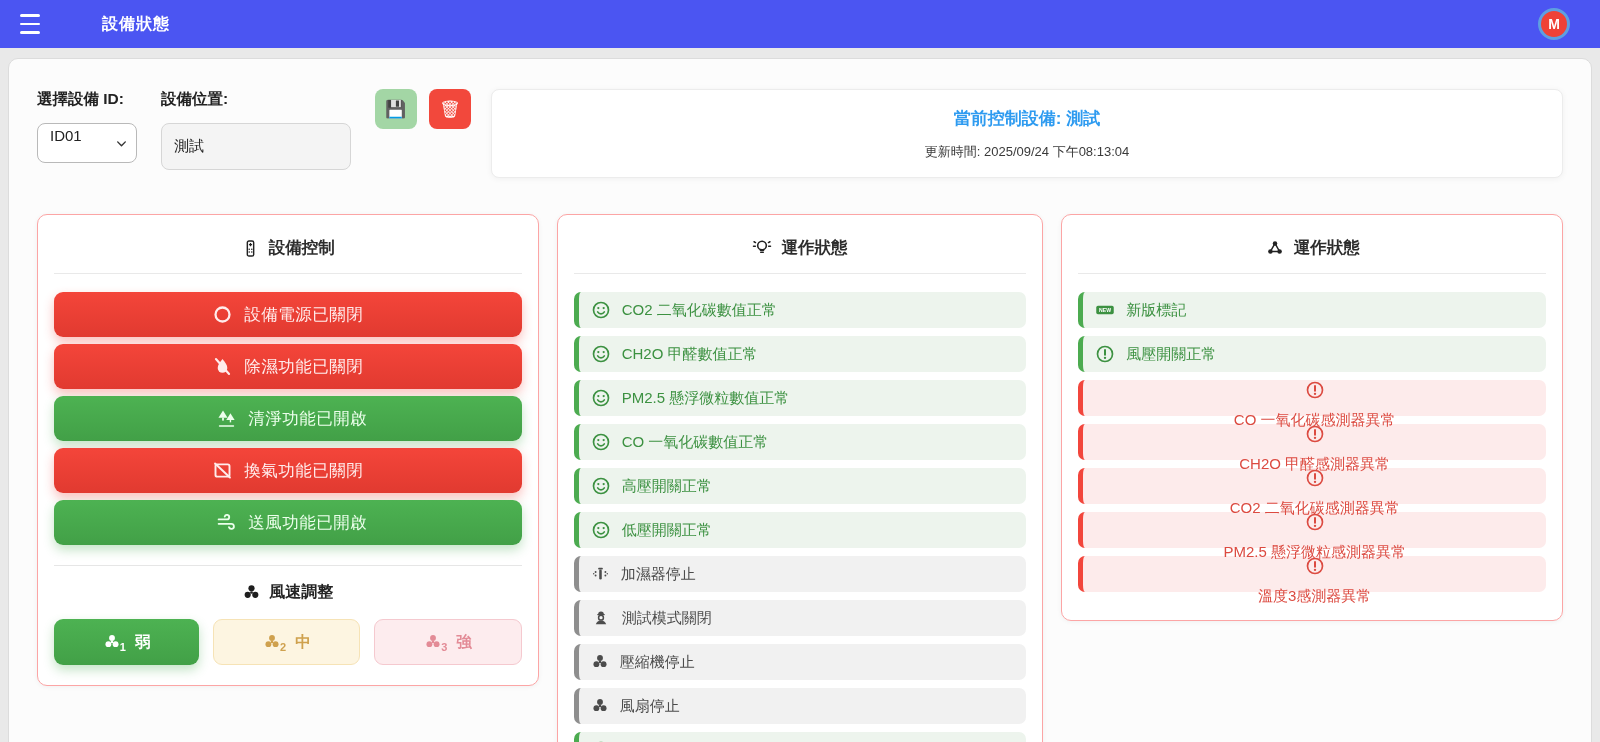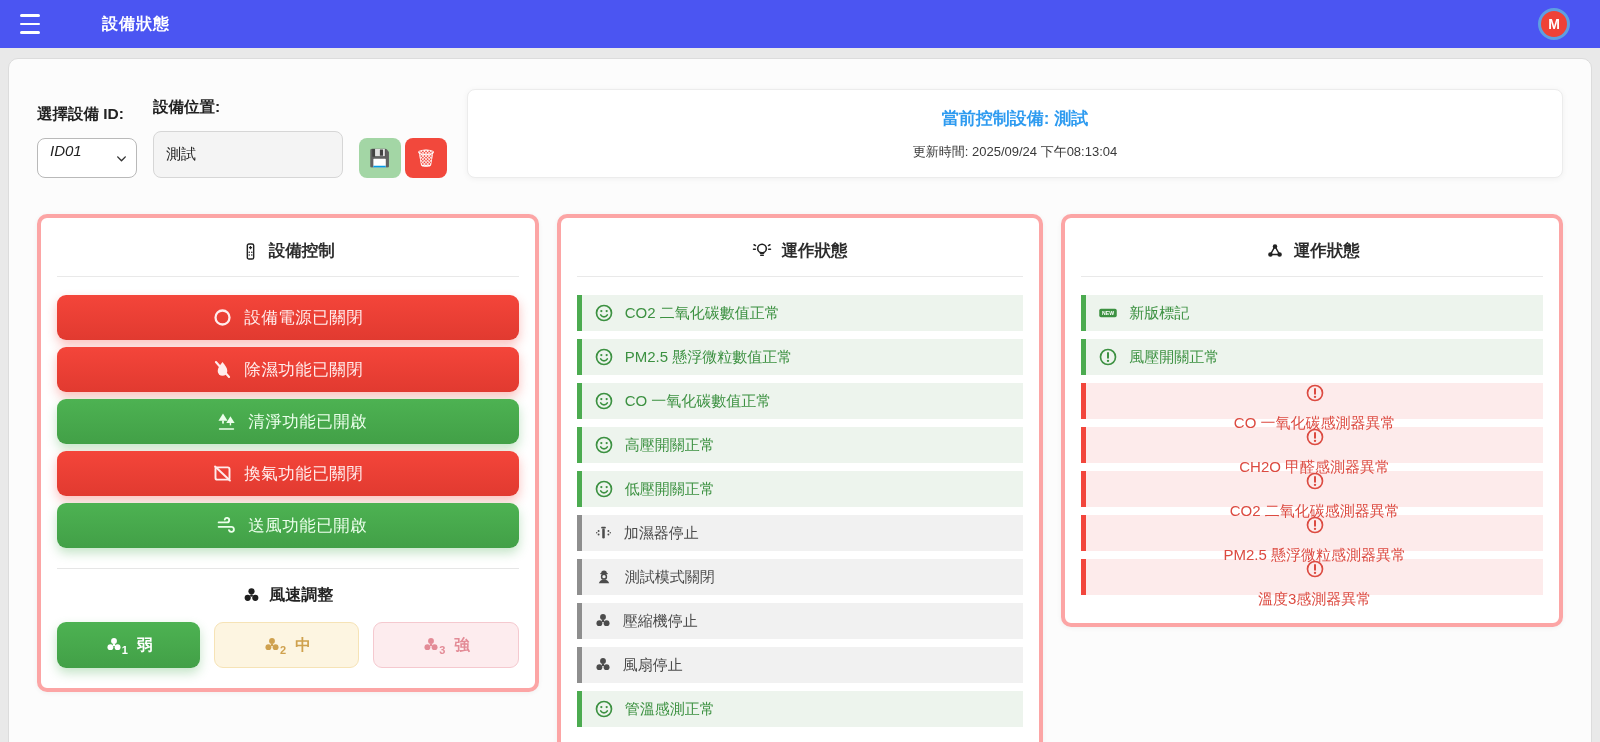--- a/index.html
+++ b/index.html
@@ -22,27 +22,27 @@
     display:flex; align-items:center; justify-content:center; font-size:14px; font-weight:bold;
     border:3px solid #5e9fe0; margin-right:14px; cursor:pointer;
   }
   
   .main {
     margin:10px 8px 0; background:#fcfcfc; border:1px solid #dcdcdc;
     border-radius:10px; padding:30px 28px; min-height:860px;
   }
   
   .top-row { display:flex; gap:20px; align-items:stretch; margin-bottom:36px; }
-  .form-area { display:flex; align-items:flex-end; gap:16px; }
+  .form-area { display:flex; align-items:flex-start; gap:24px; }
   .field label { display:block; font-size:15.5px; font-weight:bold; color:#222; margin-bottom:13px; }
   .select-wrap { position:relative; }
   .select-wrap select {
     width:100px; height:40px; border:1px solid #b9b9b9; border-radius:8px;
     background:#fff; font-size:15px; padding:0 26px 16px 12px; appearance:none;
-    font-family:inherit; color:#222; cursor:pointer;font-style:italic;
+    font-family:inherit; color:#222; cursor:pointer;
   }
   .select-chevron { position:absolute; right:9px; top:13px; pointer-events:none; color:#333; }
   .field input {
     width:190px; height:47px; border:1px solid #d6d6d6; border-radius:8px;
     background:#f4f4f4; font-size:15px; padding:0 12px; color:#222; font-family:inherit;
   }
   .icon-btn {
     width:42px; height:40px; border:none; border-radius:8px; font-size:17px;
     display:flex; align-items:center; justify-content:center; cursor:pointer;
   }
@@ -50,21 +50,21 @@
   .icon-btn.delete { background:#f2483c; color:#fff; margin-left:-12px; }
   .current-card {
     flex:1; background:#fff; border:1px solid #ececec; border-radius:8px;
     box-shadow:0 1px 6px rgba(0,0,0,.05); text-align:center; padding:17px 10px 16px;
   }
   .current-title { color:#2e9bf0; font-size:17px; font-weight:bold; }
   .current-updated { color:#3a3a3a; font-size:13px; margin-top:13px; }
   
   .columns { display:grid; grid-template-columns:1fr .97fr 1fr; gap:18px; align-items:start; }
   .panel {
-    background:#fff; border:4px solid #fca5a5; border-radius:10px;
+    background:#fff; border:1px solid #fca5a5; border-radius:10px;
     padding:14px 16px 20px; box-shadow:0 1px 5px rgba(0,0,0,.05);
   }
   .panel-title {
     display:flex; align-items:center; justify-content:center; gap:9px;
     font-size:16.5px; font-weight:bold; color:#2d2d2d;
     padding:8px 0 14px; border-bottom:1px solid #e9e9e9; margin-bottom:18px;
   }
   .panel-title .ico { display:flex; color:#222; }
   .ico svg { display:block; }
   
@@ -86,21 +86,21 @@
     font-size:15.5px; font-weight:bold; font-family:inherit; cursor:pointer; background:#fff;
   }
   .fan-option .ico { display:flex; }
   .fan-num { font-size:11px; font-weight:bold; margin-top:10px; margin-left:-4px; margin-right:6px; }
   .fan-option.low.active { background:linear-gradient(180deg,#4db252,#42a047); color:#fff; box-shadow:0 5px 11px rgba(70,170,80,.32); border:none; }
   .fan-option.mid  { background:#fdf5e1; border-color:#f6e3b6; color:#cfa14e; }
   .fan-option.high { background:#fdecee; border-color:#f5c9cf; color:#e38b96; }
   
   .status-item {
     height:36px; display:flex; align-items:center; gap:11px; padding:0 12px;
-    border-radius:0; border-left:5px solid; margin-bottom:8px; font-size:15px;
+    border-radius:7px; border-left:5px solid; margin-bottom:8px; font-size:15px;
   }
   .status-item .ico { display:flex; flex-shrink:0; }
   .status-item.ok    { background:#edf4ed; border-color:#4cab50; color:#3c9141; }
   .status-item.idle  { background:#f1f1f1; border-color:#8e8e8e; color:#4c4c4c; }
   .status-item.error { background:#fdebeb; border-color:#f2463c; color:#dc4a40;flex-direction:column; }
 </style>
 </head>
 <body>
 
 <header class="app-header">
@@ -292,20 +292,31 @@
               <svg width="20" height="20" viewBox="0 0 24 24">
                 <circle cx="12" cy="12" r="9" fill="none" stroke="currentColor" stroke-width="2"></circle>
                 <circle cx="8.8" cy="9.6" r="1.35" fill="currentColor"></circle>
                 <circle cx="15.2" cy="9.6" r="1.35" fill="currentColor"></circle>
                 <path d="M8 14.3c1 1.6 2.4 2.4 4 2.4s3-.8 4-2.4" fill="none" stroke="currentColor" stroke-width="2" stroke-linecap="round"></path>
               </svg>
             </span>
             <span>CO2 二氧化碳數值正常</span>
           </div>
 
+          <div class="status-item ok">
+            <span class="ico">
+              <svg width="20" height="20" viewBox="0 0 24 24">
+                <circle cx="12" cy="12" r="9" fill="none" stroke="currentColor" stroke-width="2"></circle>
+                <circle cx="8.8" cy="9.6" r="1.35" fill="currentColor"></circle>
+                <circle cx="15.2" cy="9.6" r="1.35" fill="currentColor"></circle>
+                <path d="M8 14.3c1 1.6 2.4 2.4 4 2.4s3-.8 4-2.4" fill="none" stroke="currentColor" stroke-width="2" stroke-linecap="round"></path>
+              </svg>
+            </span>
+            <span>CH2O 甲醛數值正常</span>
+          </div>
 
           <div class="status-item ok">
             <span class="ico">
               <svg width="20" height="20" viewBox="0 0 24 24">
                 <circle cx="12" cy="12" r="9" fill="none" stroke="currentColor" stroke-width="2"></circle>
                 <circle cx="8.8" cy="9.6" r="1.35" fill="currentColor"></circle>
                 <circle cx="15.2" cy="9.6" r="1.35" fill="currentColor"></circle>
                 <path d="M8 14.3c1 1.6 2.4 2.4 4 2.4s3-.8 4-2.4" fill="none" stroke="currentColor" stroke-width="2" stroke-linecap="round"></path>
               </svg>
             </span>

